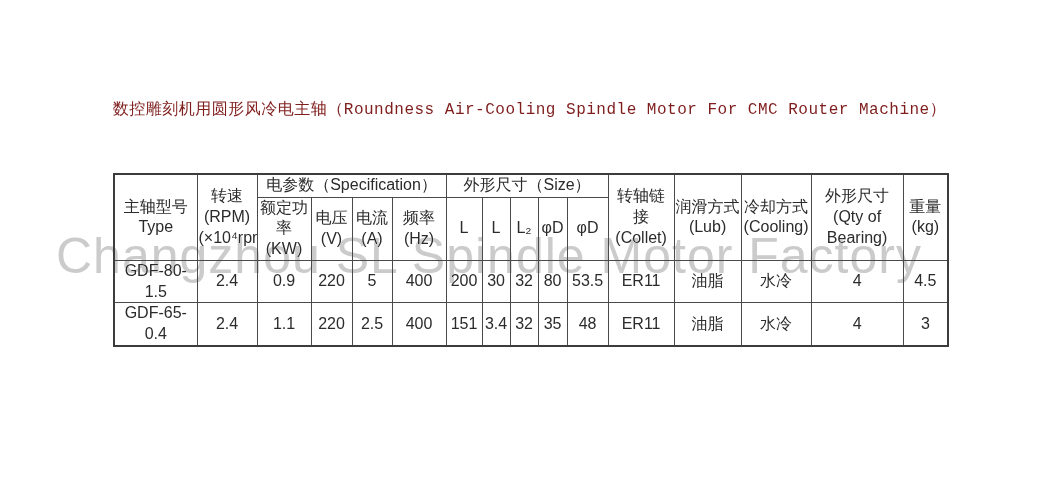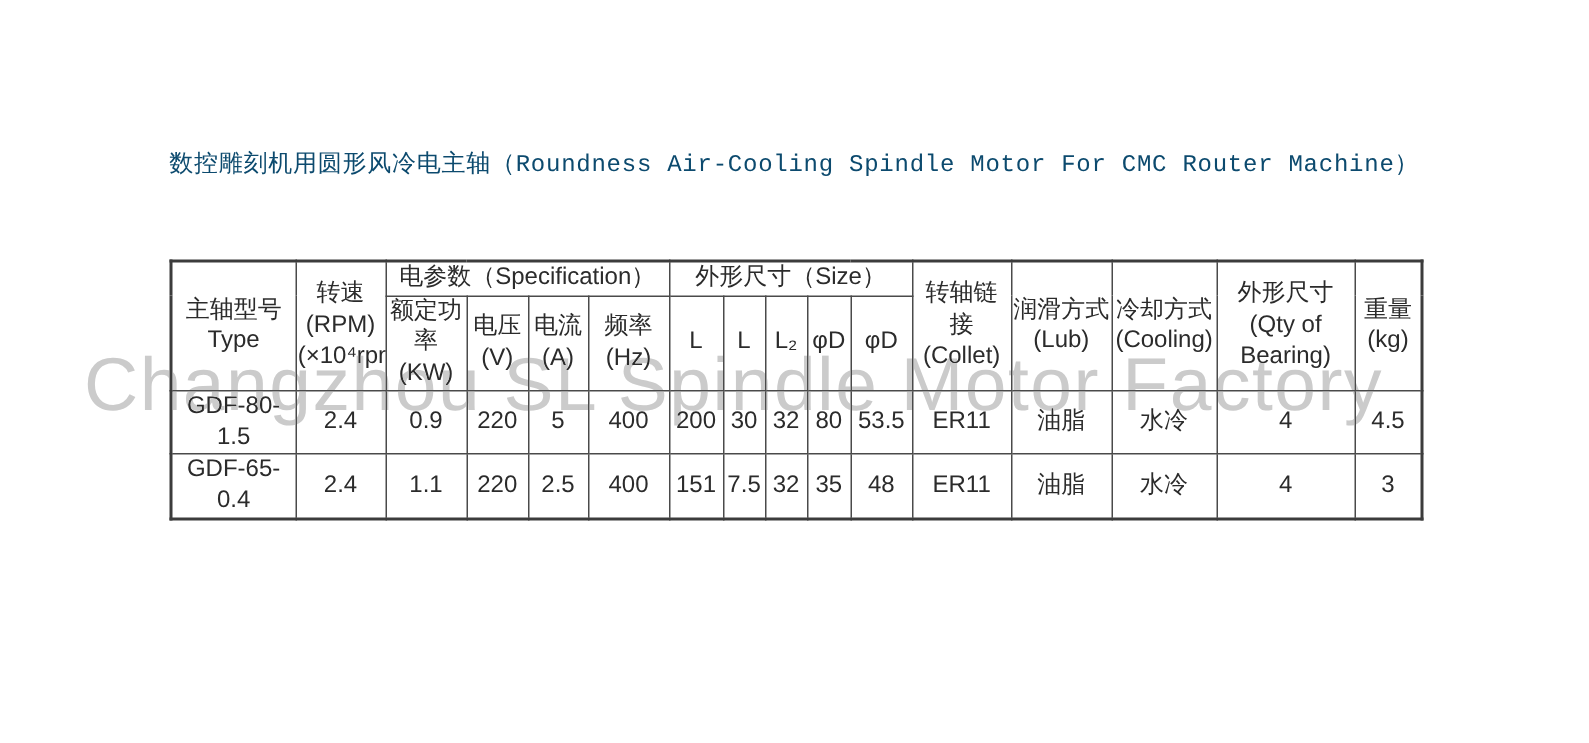--- a/index.html
+++ b/index.html
@@ -14,21 +14,21 @@
     color: #2b2b2b;
   }
   .doc-title {
     position: absolute;
     top: 99px;
     left: 0;
     width: 100%;
     text-align: center;
     font-size: 16px;
     letter-spacing: 0.5px;
-    color: #0c4a6e;
+    color: #7f1d1d;
     font-family: "Liberation Mono", "DejaVu Sans Mono", monospace;
     white-space: nowrap;
   }
   .watermark {
     position: absolute;
     top: 229px;
     left: 56px;
     font-size: 50px;
     line-height: 1.1;
     color: #cbcbcb;
@@ -146,21 +146,21 @@
         <td>4.5</td>
       </tr>
       <tr class="row-data">
         <td>GDF-65-0.4</td>
         <td>2.4</td>
         <td>1.1</td>
         <td>220</td>
         <td>2.5</td>
         <td>400</td>
         <td>151</td>
-        <td>7.5</td>
+        <td>3.4</td>
         <td>32</td>
         <td>35</td>
         <td>48</td>
         <td>ER11</td>
         <td>油脂</td>
         <td>水冷</td>
         <td>4</td>
         <td>3</td>
       </tr>
     </tbody>

